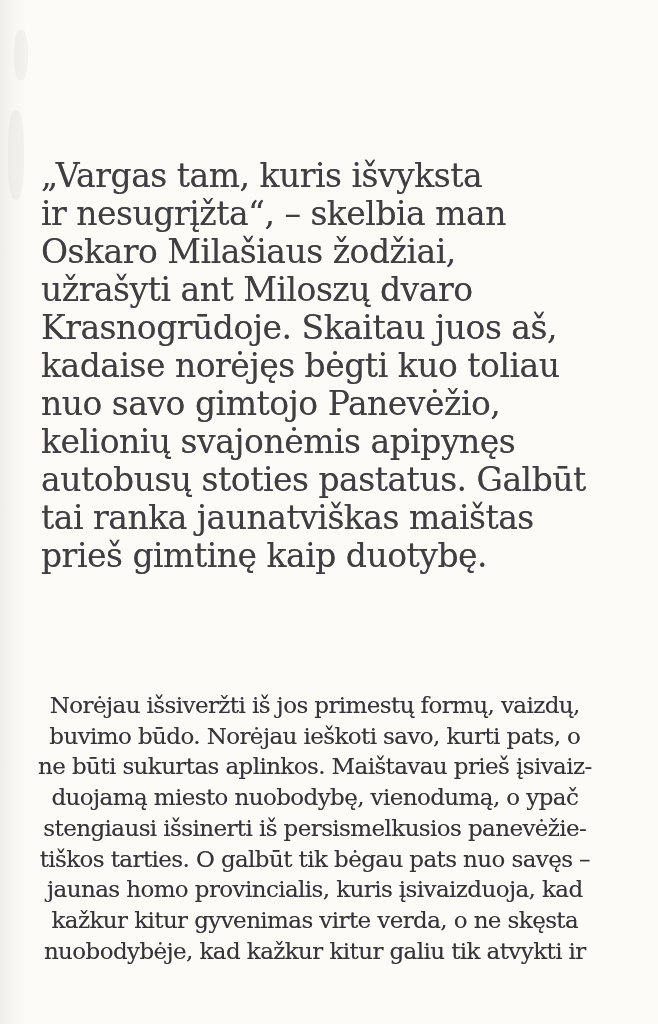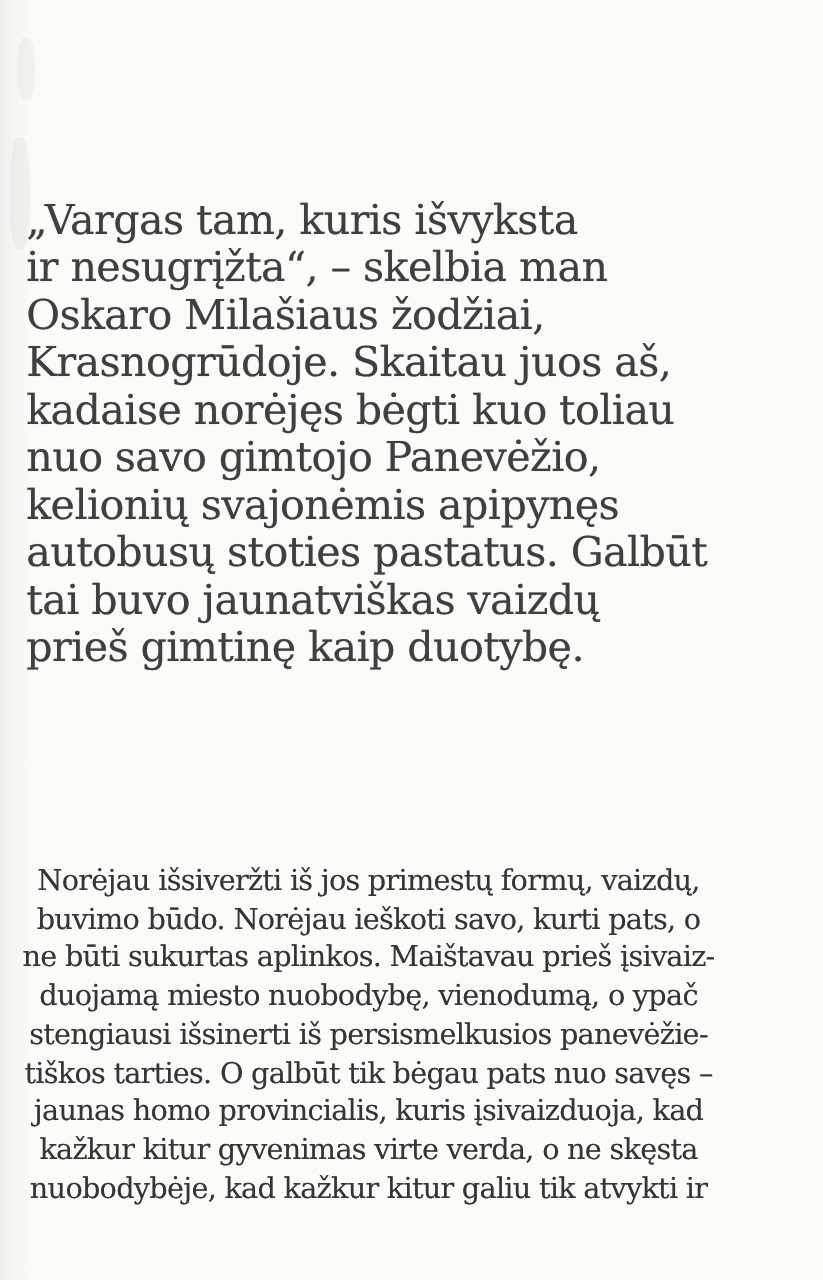--- a/index.html
+++ b/index.html
@@ -30,21 +30,21 @@
   
   .smudge {
     position: absolute;
     background: rgba(150,145,135,0.08);
     border-radius: 40%;
     pointer-events: none;
   }
   .smudge.s1 { left: 14px; top: 30px;  width: 14px; height: 50px; }
   .smudge.s2 { left: 8px;  top: 110px; width: 16px; height: 90px; }
 
-  .para { position: absolute; }
+  .para { position: absolute; margin-left: 20px; }
   .para .line {
     white-space: nowrap;
   }
   .para-large {
     left: 21px;
     top: 157px;
     font-size: 33px;
     line-height: 38px;
     letter-spacing: -0.5px;
     color: #3f3e41;
@@ -67,26 +67,27 @@
 <div class="page">
 
   <div class="edge-shadow-left"></div>
   <div class="smudge s1"></div>
   <div class="smudge s2"></div>
 
   <div class="para para-large">
     <div class="line">„Vargas tam, kuris išvyksta</div>
     <div class="line">ir nesugrįžta“, – skelbia man</div>
     <div class="line">Oskaro Milašiaus žodžiai,</div>
+    <div class="line">užrašyti ant Miloszų dvaro</div>
     <div class="line">Krasnogrūdoje. Skaitau juos aš,</div>
     <div class="line">kadaise norėjęs bėgti kuo toliau</div>
     <div class="line">nuo savo gimtojo Panevėžio,</div>
     <div class="line">kelionių svajonėmis apipynęs</div>
     <div class="line">autobusų stoties pastatus. Galbūt</div>
-    <div class="line">tai buvo jaunatviškas vaizdų</div>
+    <div class="line">tai ranka jaunatviškas maištas</div>
     <div class="line">prieš gimtinę kaip duotybę.</div>
   </div>
 
   <div class="para para-small">
     <div class="line">Norėjau išsiveržti iš jos primestų formų, vaizdų,</div>
     <div class="line">buvimo būdo. Norėjau ieškoti savo, kurti pats, o</div>
     <div class="line">ne būti sukurtas aplinkos. Maištavau prieš įsivaiz-</div>
     <div class="line">duojamą miesto nuobodybę, vienodumą, o ypač</div>
     <div class="line">stengiausi išsinerti iš persismelkusios panevėžie-</div>
     <div class="line">tiškos tarties. O galbūt tik bėgau pats nuo savęs –</div>

